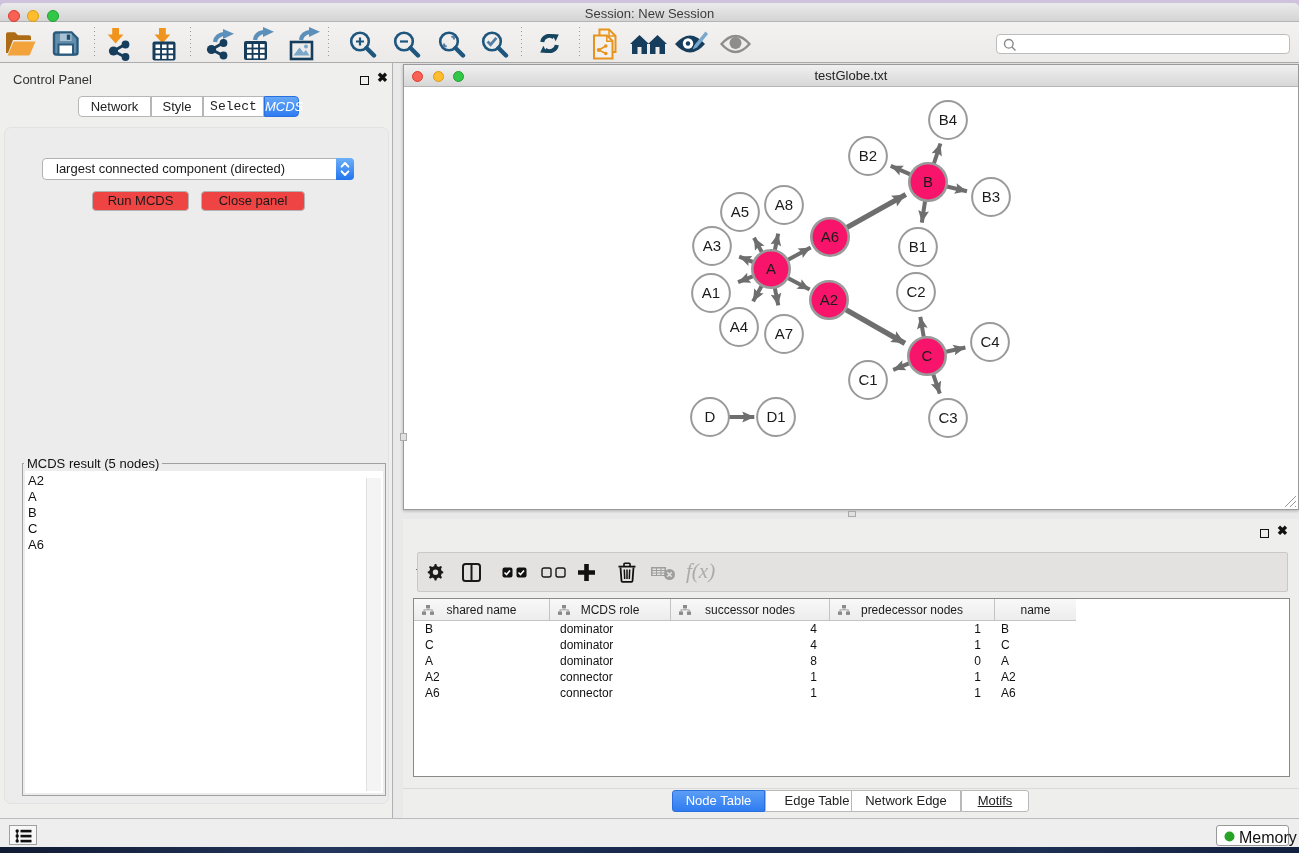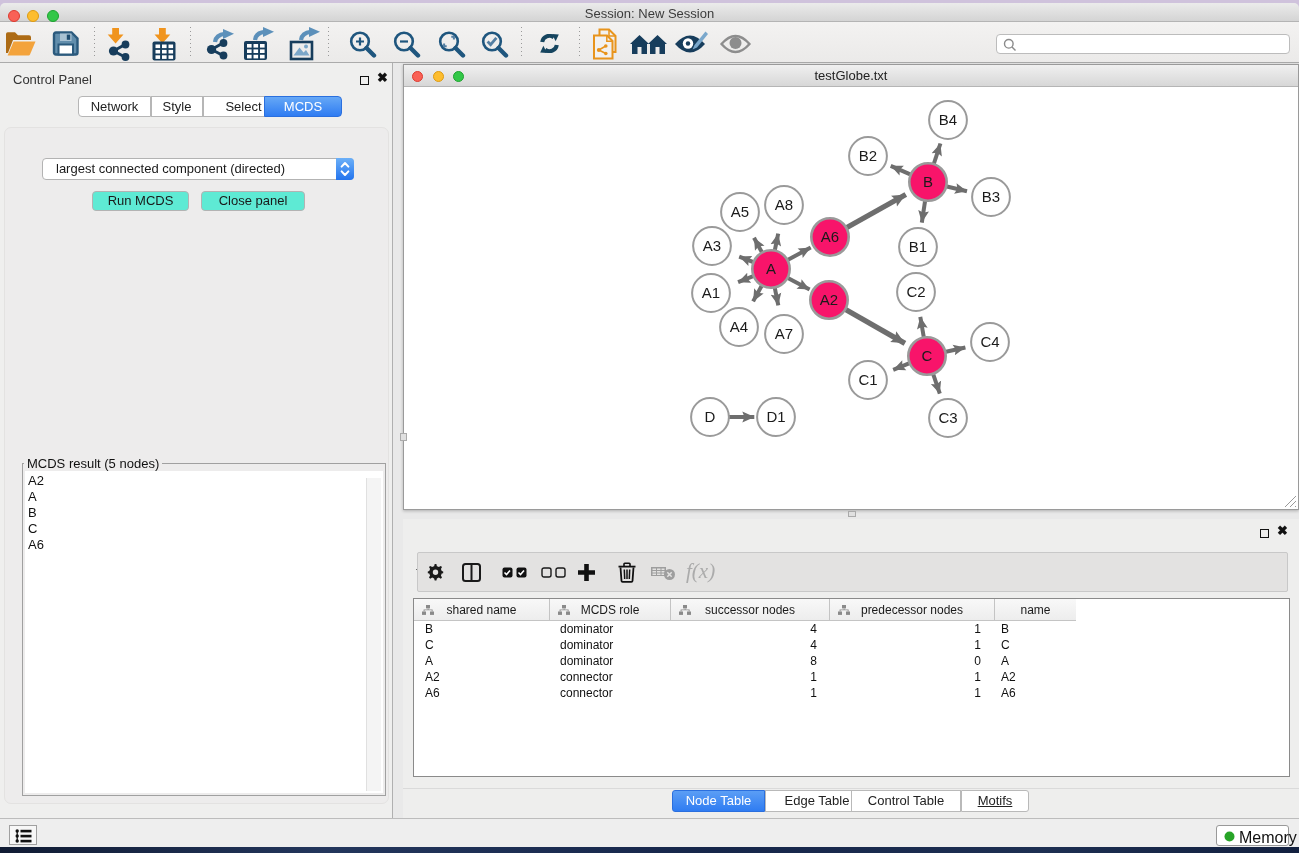--- a/index.html
+++ b/index.html
@@ -33,21 +33,21 @@
 .tabbtn { position:absolute; top:0; height:21px; border:1px solid #b6b6b6; background:#fff;
   font-size:13px; color:#222; text-align:center; line-height:19px; }
 #cpinner { position:absolute; left:4px; top:64px; width:385px; height:677px;
   background:#edecec; border:1px solid #e3e2e1; border-radius:7px; }
 #optlabel { position:absolute; left:0; width:385px; top:11px; text-align:center; font-size:13px; color:#1a1a1a; }
 #dropdown { position:absolute; left:37px; top:30px; width:312px; height:22px; background:#fff;
   border:1px solid #b3b3b3; border-radius:4px; font-size:13px; color:#1a1a1a; line-height:20px;
   padding-left:13px; }
 #ddcap { position:absolute; right:-1px; top:-1px; width:18px; height:22px; border-radius:0 4px 4px 0;
   background:linear-gradient(#6cb0f8,#2374ee); }
-.btn { position:absolute; height:20px; background:#5eead4; border:1px solid #b3b3b3; border-radius:4px;
+.btn { position:absolute; height:20px; background:#ef4444; border:1px solid #b3b3b3; border-radius:4px;
   font-size:13px; color:#1a1a1a; text-align:center; line-height:18px; }
 #groupbox { position:absolute; left:17px; top:335px; width:364px; height:333px;
   border:1px solid #a0a0a0; }
 #grouplegend { position:absolute; left:1px; top:-8px; background:#edecec; padding:0 3px;
   font-size:13px; color:#111; }
 #mcdslist { position:absolute; left:2px; top:7px; right:2px; bottom:2px; background:#fff;
   font-size:13px; color:#111; line-height:16px; padding:2px 0 0 3px; }
 #mcdsscroll { position:absolute; right:2px; top:7px; width:15px; bottom:2px;
   background:#f4f4f4; border-left:1px solid #e0e0e0; }
 
@@ -229,23 +229,23 @@
     </div>
   </div>
   <div id="workarea">
     <div id="cpanel">
       <div class="phead">Control Panel</div>
       <div class="float-ic" style="left:360px; top:13px;"></div>
       <div class="close-ic" style="left:377px; top:7px;">✖</div>
       <div id="cptabs">
         <div class="tabbtn" style="left:0; width:73px; border-radius:4px 0 0 4px;">Network</div>
         <div class="tabbtn" style="left:73px; width:52px;">Style</div>
-        <div class="tabbtn" style="left:125px; width:81px;">Select</div>
-        <div class="tabbtn" style="left:186px; width:78px; border-radius:0 4px 4px 0;
-          background:linear-gradient(#66a8f6,#2f7cf2); border-color:#2a6fde; color:#fff;">MCDS</div>
+        <div class="tabbtn" style="left:125px; width:61px;font-family:Liberation Mono, monospace;">Select</div>
+        <div class="tabbtn" style="left:186px; width:35px; border-radius:0 4px 4px 0;
+          background:linear-gradient(#66a8f6,#2f7cf2); border-color:#2a6fde; color:#fff;font-style:italic;">MCDS</div>
       </div>
       <div id="cpinner">
         <div id="dropdown">largest connected component (directed)
           <div id="ddcap">
               <svg style="position:absolute; left:3px; top:3px;" width="12" height="16" viewBox="0 0 12 16">
                 <path d="M2.6 5.6 L6 2 L9.4 5.6" stroke="#fff" stroke-width="2" fill="none" stroke-linecap="round" stroke-linejoin="round"></path>
                 <path d="M2.6 10.4 L6 14 L9.4 10.4" stroke="#fff" stroke-width="2" fill="none" stroke-linecap="round" stroke-linejoin="round"></path>
               </svg>
             </div>
         </div>
@@ -463,21 +463,21 @@
             <span class="tc" style="left:257px; width:145px; text-align:right;">1</span>
             <span class="tc" style="left:416px; width:150px; text-align:right;">1</span>
             <span class="tc" style="left:586px;">A6</span>
           </div>
       </div>
       <div style="position:absolute; left:0; top:269px; width:896px; height:1px; background:#dadada;"></div>
       <div id="ttabs">
         <div class="tabbar-tab" style="left:269px; width:93px; border-radius:3px 0 0 3px;
           background:linear-gradient(#5b9ef5,#2f7cf2); border-color:#2a6fde; color:#fff;">Node Table</div>
         <div class="tabbar-tab" style="left:362px; width:104px;">Edge Table</div>
-        <div class="tabbar-tab" style="left:448px; width:110px;">Control Table</div>
+        <div class="tabbar-tab" style="left:448px; width:110px;">Network Edge</div>
         <div class="tabbar-tab" style="left:558px; width:68px; border-radius:0 3px 3px 0;text-decoration:underline;">Motifs</div>
       </div>
     </div>
   </div>
   <div id="statusbar">
     <div id="listbtn">
         <svg style="position:absolute; left:5px; top:3px;" width="17" height="14" viewBox="0 0 17 14">
           <g fill="#111">
             <circle cx="2.2" cy="2" r="1.7"></circle>
             <circle cx="2.2" cy="7" r="1.7"></circle>

